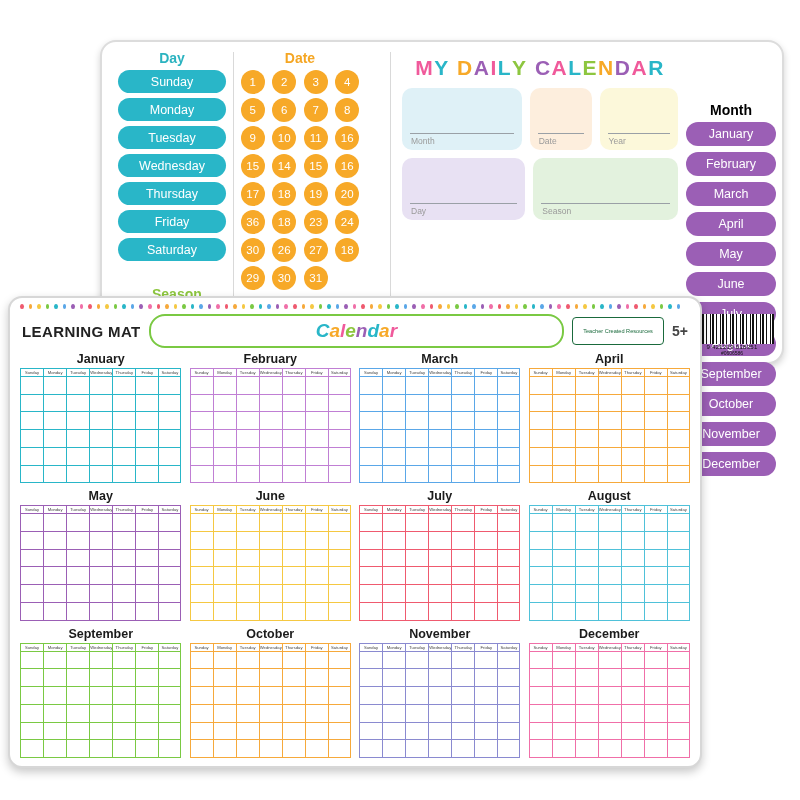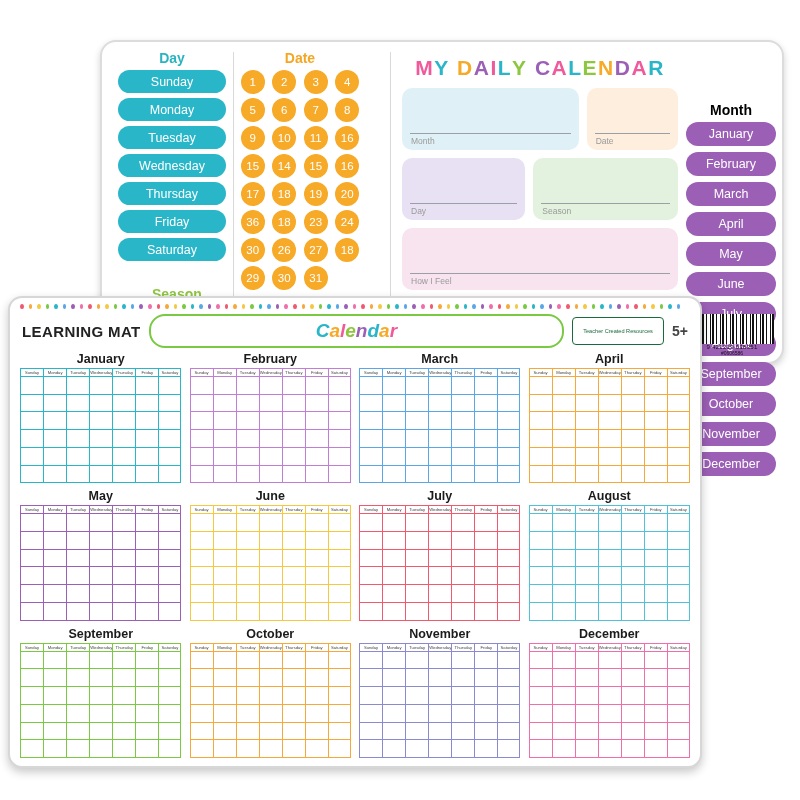--- a/index.html
+++ b/index.html
@@ -149,38 +149,38 @@
 
       <div class="bm-row">
         <div class="bm-box" style="flex: 1.45 1 0%; height: 62px; background: rgb(223, 241, 247);">
           <div class="line"></div>
           <div class="lbl">Month</div>
         </div>
         <div class="bm-box" style="flex: 0.75 1 0%; height: 62px; background: rgb(253, 238, 221);">
           <div class="line"></div>
           <div class="lbl">Date</div>
         </div>
+        <div class="bm-box" style="flex: 0.95 1 0%; height: 62px; background: rgb(252, 248, 218);">
+          <div class="line"></div>
+          <div class="lbl">Year</div>
+        </div>
       </div>
 
       <div class="bm-row">
         <div class="bm-box" style="flex: 1.45 1 0%; height: 62px; background: rgb(232, 225, 243);">
           <div class="line"></div>
           <div class="lbl">Day</div>
         </div>
         <div class="bm-box" style="flex: 1.7 1 0%; height: 62px; background: rgb(227, 242, 222);">
           <div class="line"></div>
           <div class="lbl">Season</div>
         </div>
       </div>
 
       <div class="bm-row">
-        <div class="bm-box" style="flex: 1.7 1 0%; height: 62px; background: rgb(247, 228, 239);">
-          <div class="line"></div>
-          <div class="lbl">How I Feel</div>
-        </div>
       </div>
     </div>
 
     <div class="bm-monthband">
       <div class="bm-h">Month</div>
       <div id="monthChips">
           <div class="month-chip" style="background: rgb(155, 95, 181);">January</div>
           <div class="month-chip" style="background: rgb(155, 95, 181);">February</div>
           <div class="month-chip" style="background: rgb(155, 95, 181);">March</div>
           <div class="month-chip" style="background: rgb(155, 95, 181);">April</div>

